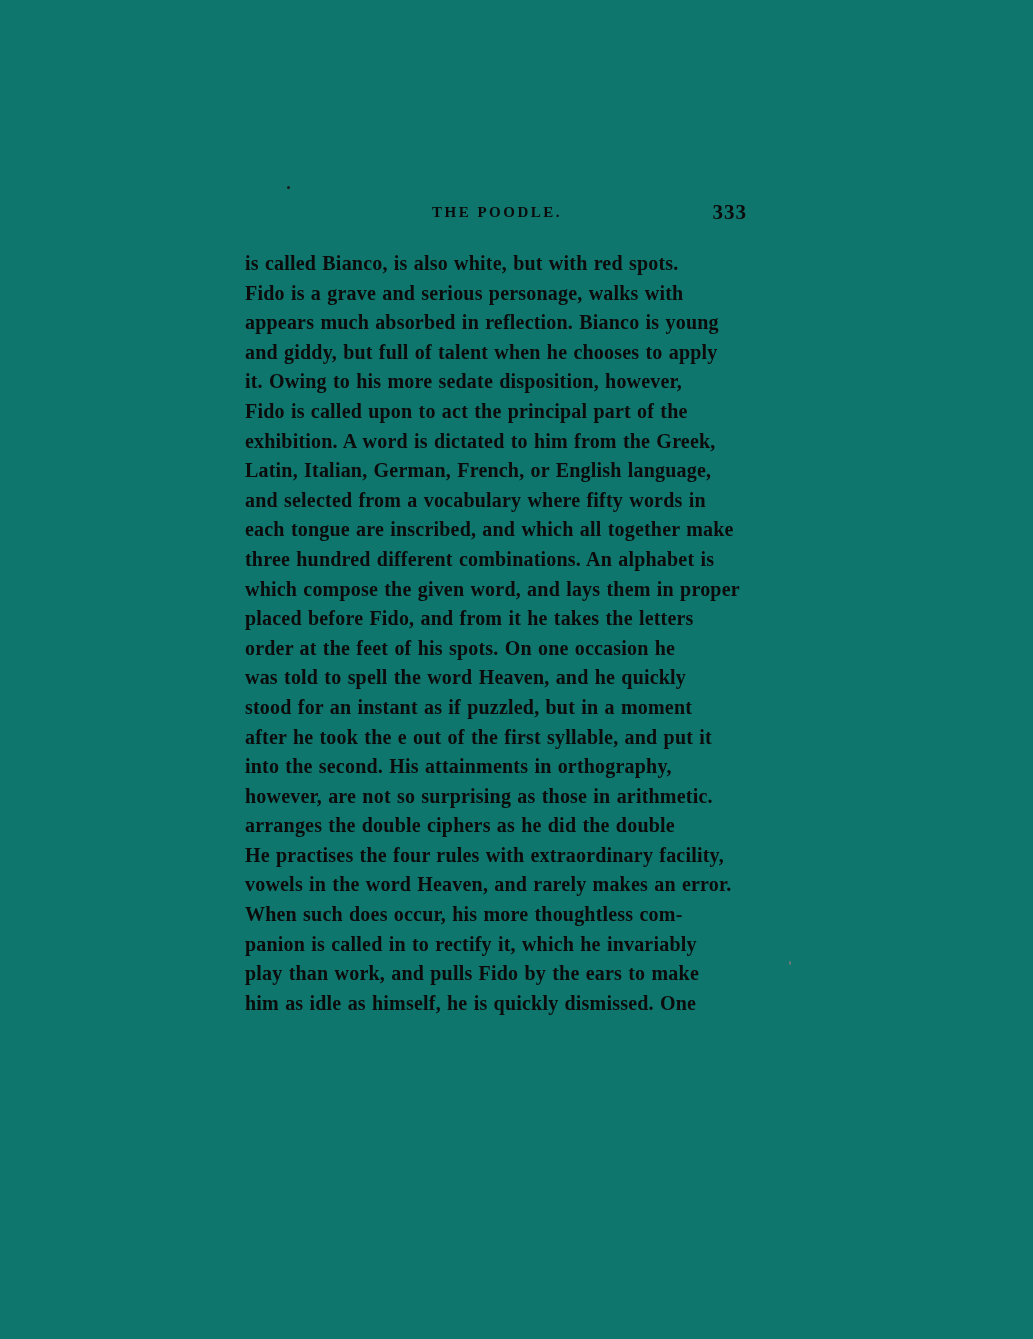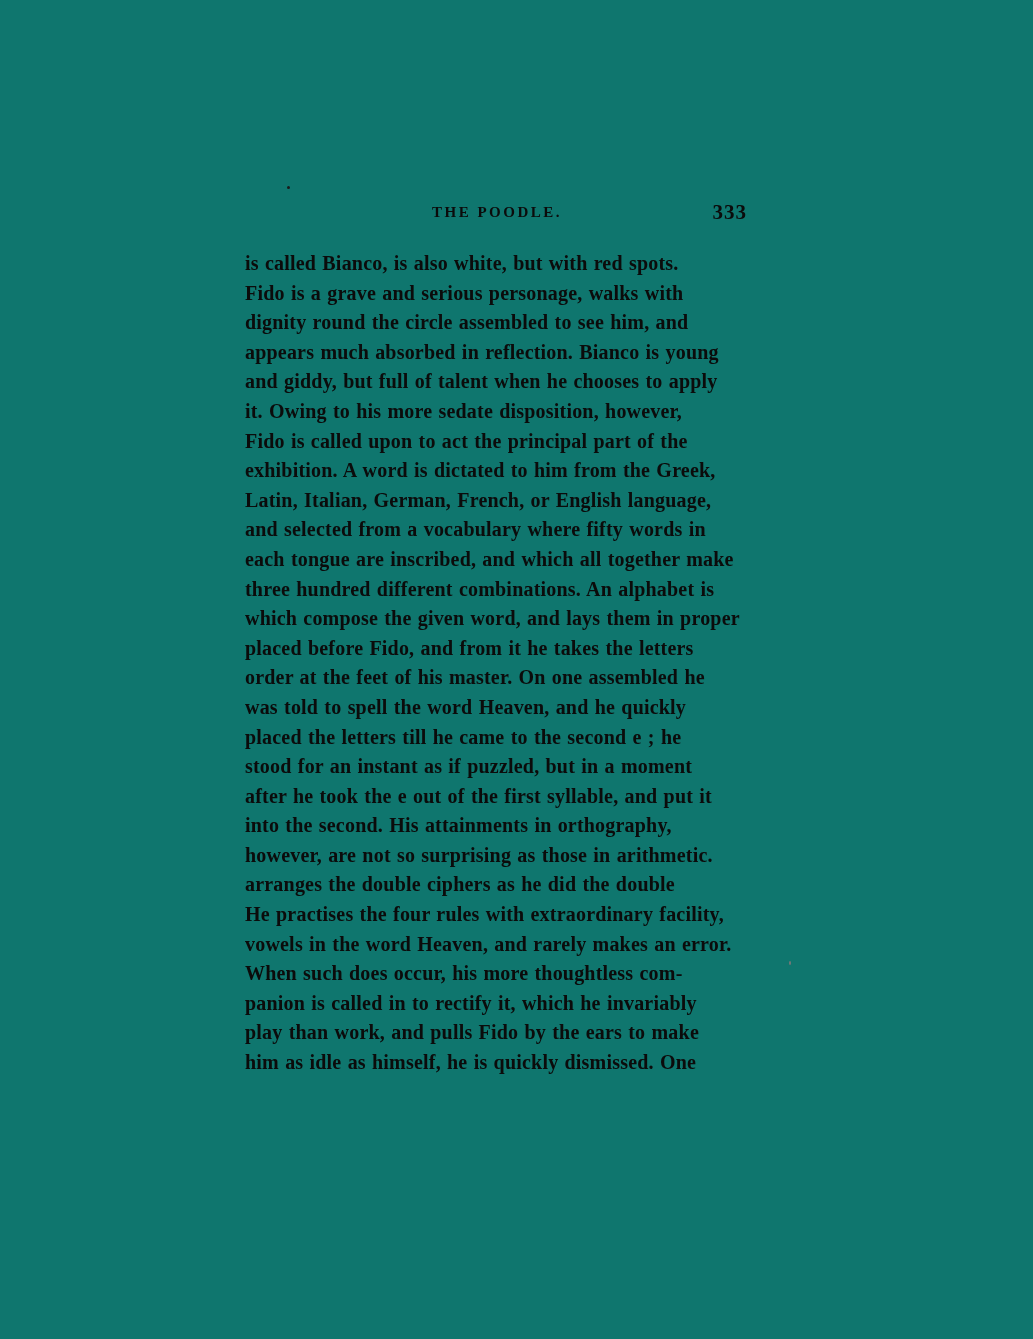--- a/index.html
+++ b/index.html
@@ -80,35 +80,33 @@
   <span class="speck speck-2"></span>
 
   <div class="running-head">
     <span class="head-title">THE POODLE.</span>
     <span class="page-number">333</span>
   </div>
 
   <div class="text-column">
       <div class="text-line">is called Bianco, is also white, but with red spots.</div>
       <div class="text-line">Fido is a grave and serious personage, walks with</div>
-      <div class="text-line">dignity round the circle assembled to see him, and</div>
       <div class="text-line">appears much absorbed in reflection.  Bianco is young</div>
       <div class="text-line">and giddy, but full of talent when he chooses to apply</div>
       <div class="text-line">it.  Owing to his more sedate disposition, however,</div>
       <div class="text-line">Fido is called upon to act the principal part of the</div>
       <div class="text-line">exhibition.  A word is dictated to him from the Greek,</div>
       <div class="text-line">Latin, Italian, German, French, or English language,</div>
       <div class="text-line">and selected from a vocabulary where fifty words in</div>
       <div class="text-line">each tongue are inscribed, and which all together make</div>
       <div class="text-line">three hundred different combinations.  An alphabet is</div>
       <div class="text-line">which compose the given word, and lays them in proper</div>
       <div class="text-line">placed before Fido, and from it he takes the letters</div>
-      <div class="text-line">order at the feet of his master.  On one assembled he</div>
+      <div class="text-line">order at the feet of his spots.  On one occasion he</div>
       <div class="text-line">was told to spell the word Heaven, and he quickly</div>
-      <div class="text-line">placed the letters till he came to the second e ;  he</div>
       <div class="text-line">stood for an instant as if puzzled, but in a moment</div>
       <div class="text-line">after he took the e out of the first syllable, and put it</div>
       <div class="text-line">into the second.  His attainments in orthography,</div>
       <div class="text-line">however, are not so surprising as those in arithmetic.</div>
       <div class="text-line">arranges the double ciphers as he did the double</div>
       <div class="text-line">He practises the four rules with extraordinary facility,</div>
       <div class="text-line">vowels in the word Heaven, and rarely makes an error.</div>
       <div class="text-line">When such does occur, his more thoughtless com-</div>
       <div class="text-line">panion is called in to rectify it, which he invariably</div>
       <div class="text-line">play than work, and pulls Fido by the ears to make</div>

